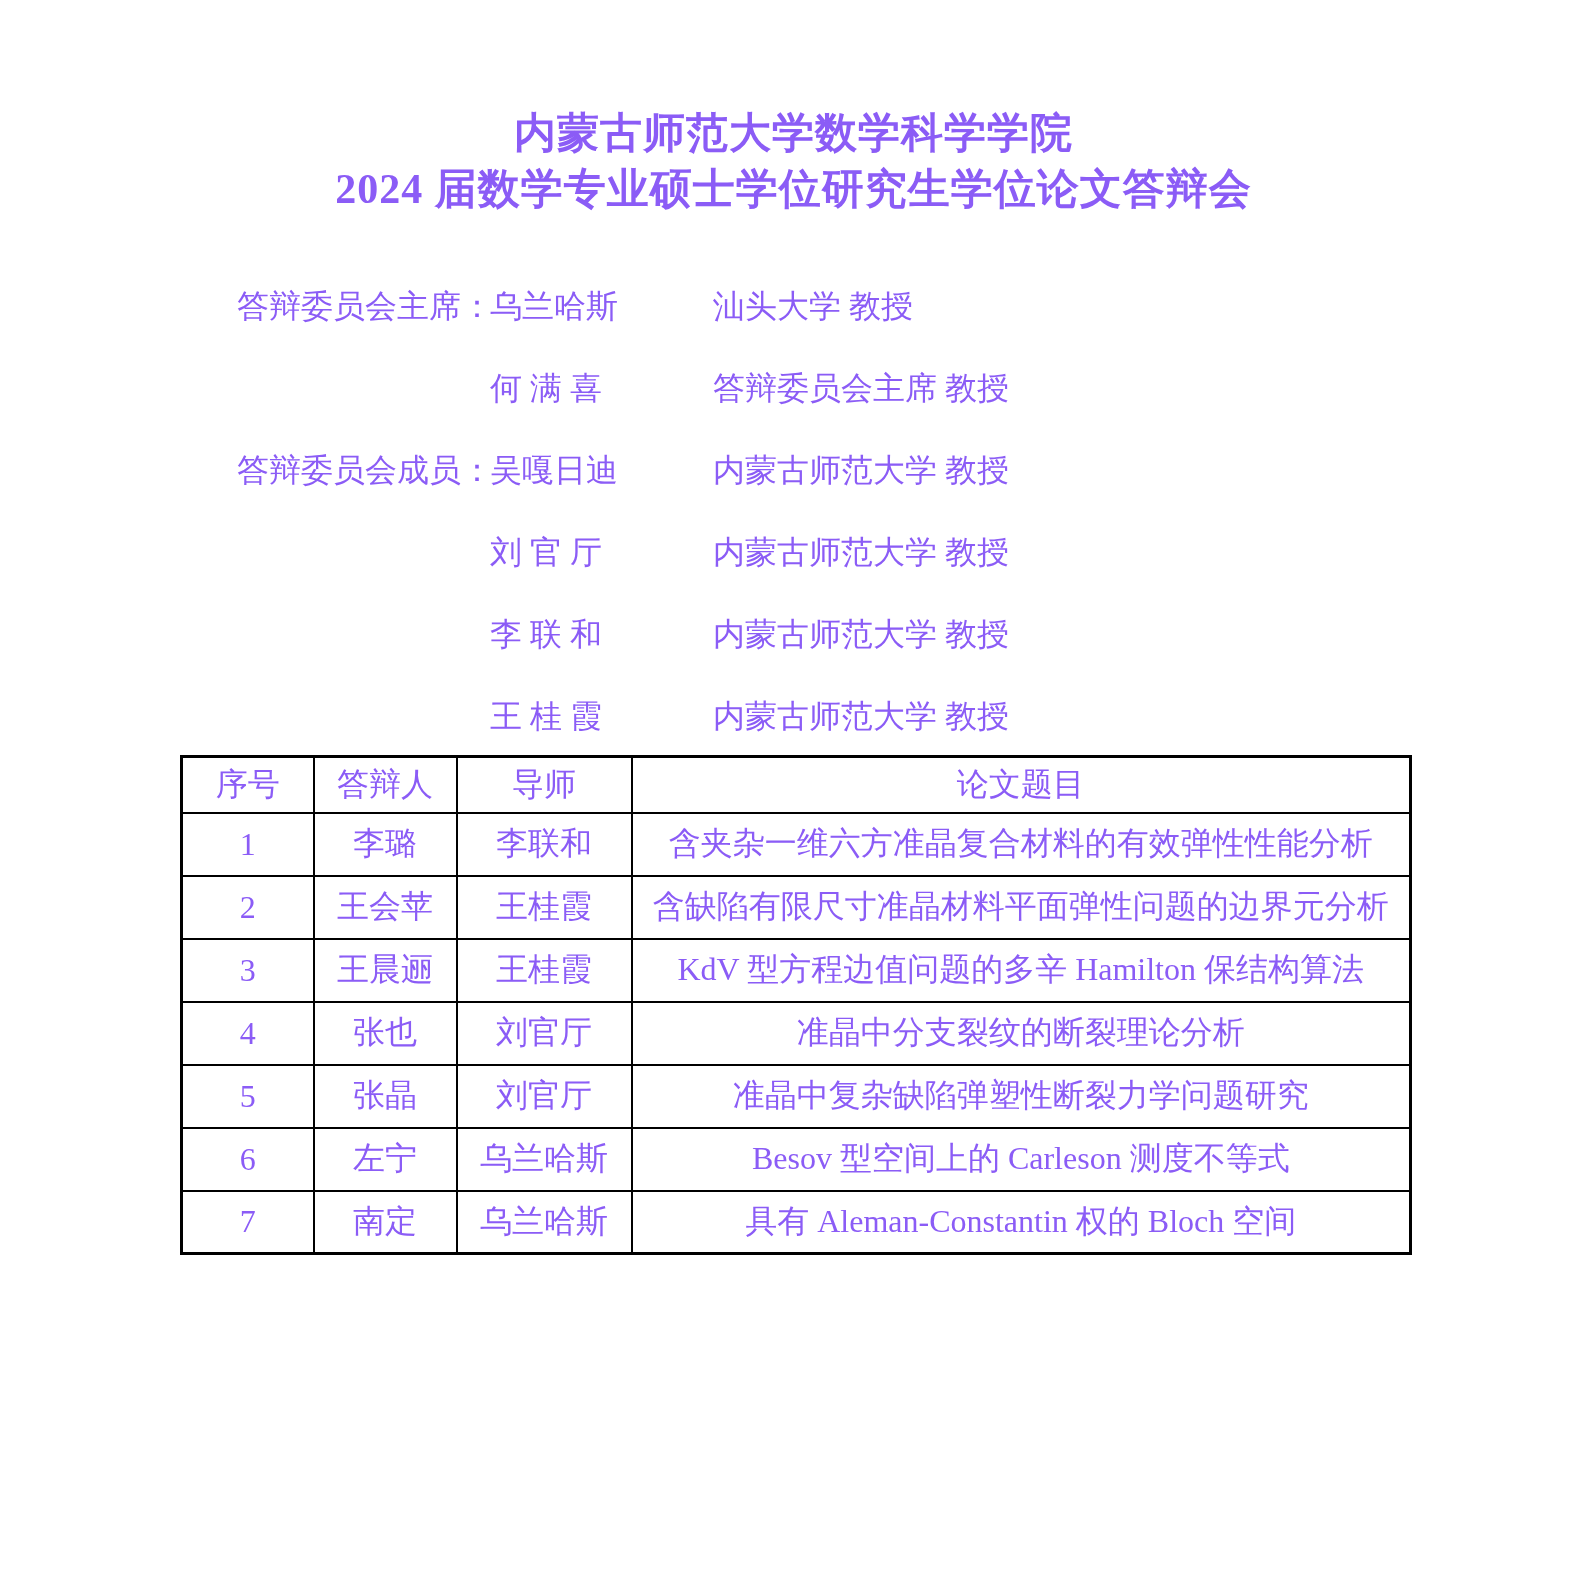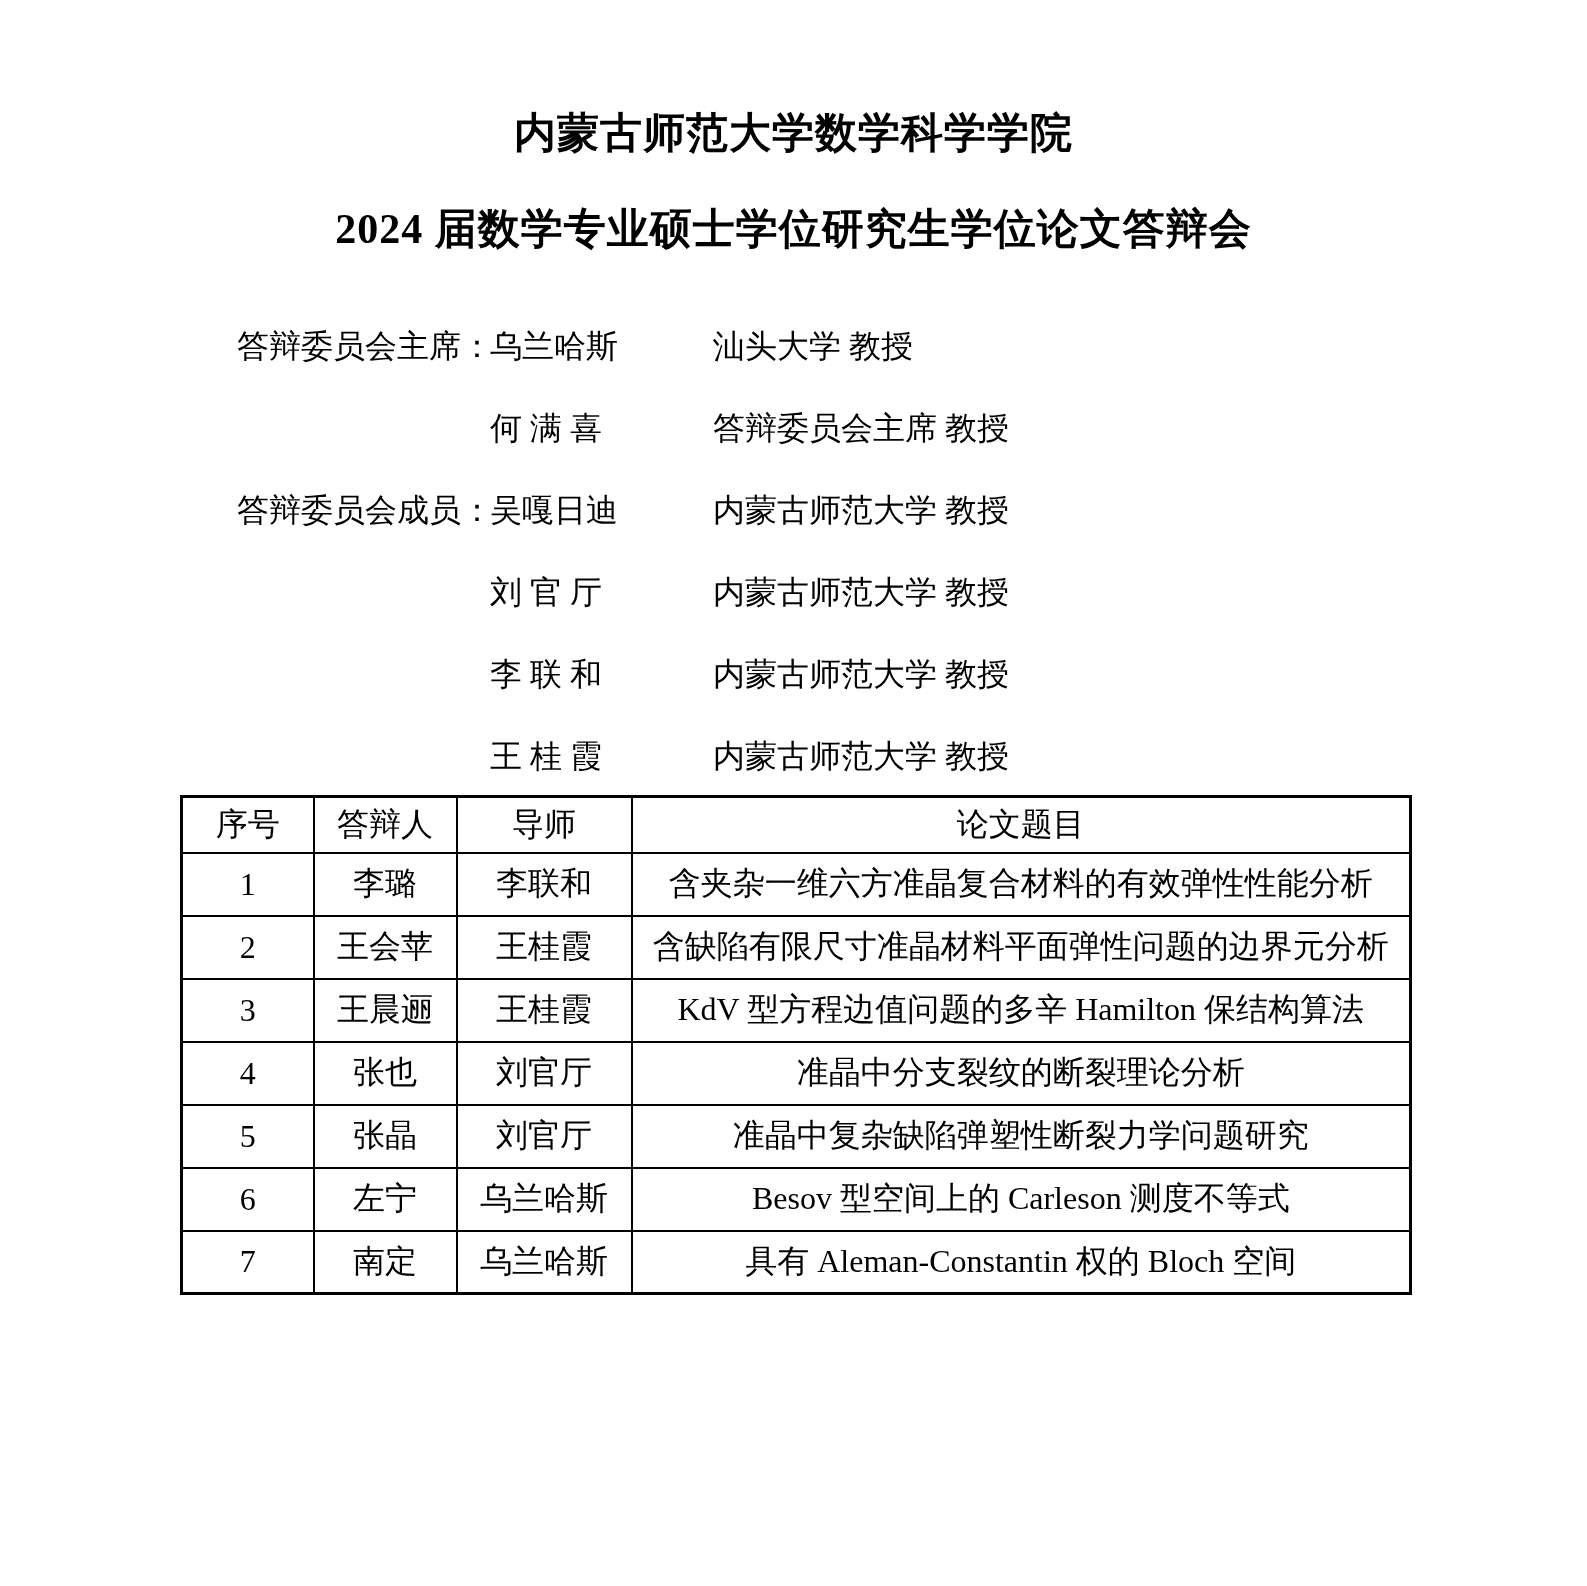--- a/index.html
+++ b/index.html
@@ -2,32 +2,32 @@
 <html><head>
 <meta charset="utf-8">
 <style>
   * { margin: 0; padding: 0; box-sizing: border-box; }
   html, body { background: #ffffff; }
   .page {
     position: relative;
     width: 1587px;
     height: 1586px;
     background: #ffffff;
-    color: #000000;
+    color: #8b5cf6;
     font-family: "Liberation Serif", "DejaVu Serif", serif;
     overflow: hidden;
   }
   .title {
     text-align: center;
     font-weight: bold;
     font-size: 42px;
     letter-spacing: 1px;
   }
   .title1 { padding-top: 105px; }
-  .title2 { margin-top: 40px; }
+  .title2 { }
   .committee {
     margin-left: 237px;
     margin-top: 30px;
     font-size: 32px;
   }
   .committee-row {
     display: flex;
     height: 82px;
     align-items: flex-end;
     white-space: pre;

